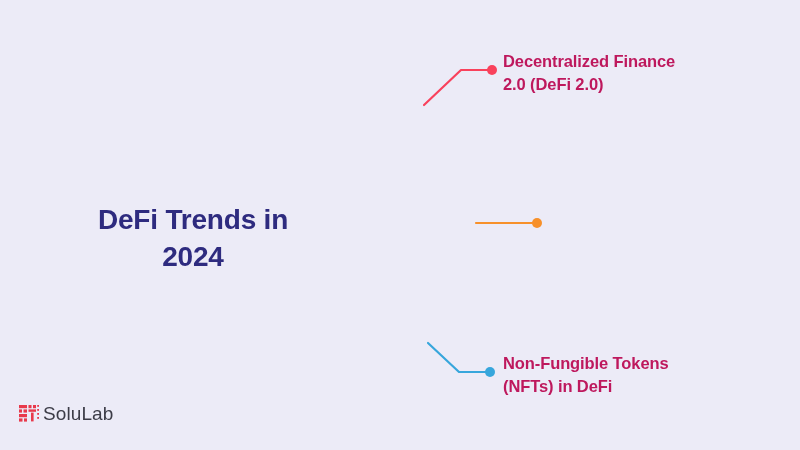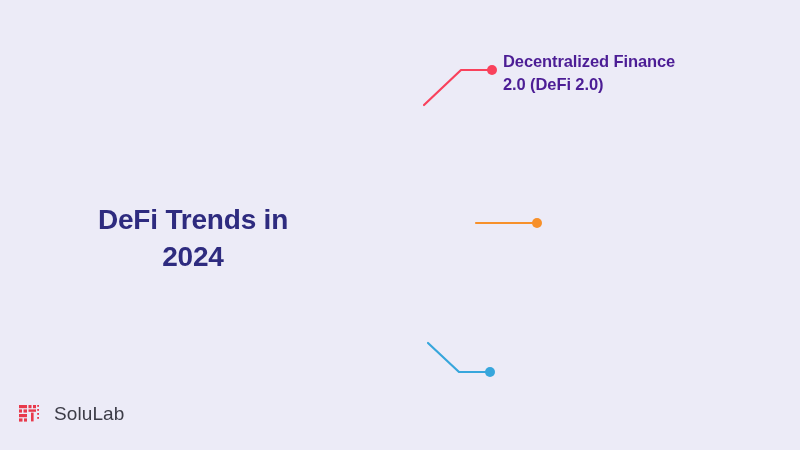--- a/index.html
+++ b/index.html
@@ -65,37 +65,37 @@
     width: 800px;
     height: 450px;
     pointer-events: none;
   }
 
   
   .callout {
     position: absolute;
     font-size: 16.5px;
     font-weight: bold;
-    color: #4c1d95;
+    color: #be185d;
     line-height: 1.38;
     white-space: pre-line;
     letter-spacing: -0.1px;
   }
   #callout-1 { left: 503px; top: 50px;  width: 250px; }
   #callout-2 { left: 553px; top: 203px; width: 230px; }
   #callout-3 { left: 503px; top: 352px; width: 250px; }
 
   
   #logo {
     position: absolute;
     left: 18px;
     top: 403px;
     display: flex;
     align-items: center;
-    gap: 14px;
+    gap: 3px;
   }
   #logo-mark { display: block; }
   #logo-text {
     font-size: 19px;
     color: #3C3C47;
     letter-spacing: 0.1px;
   }
 </style>
 </head>
 <body>
@@ -115,20 +115,22 @@
 
     <line x1="476" y1="223" x2="535" y2="223" stroke="#F7902A" stroke-width="2.2" stroke-linecap="round"></line>
     <circle cx="537" cy="223" r="5" fill="#F7902A"></circle>
 
     <polyline points="428,343 459,372 489,372" fill="none" stroke="#37A6DC" stroke-width="2.2" stroke-linecap="round" stroke-linejoin="round"></polyline>
     <circle cx="490" cy="372" r="5" fill="#37A6DC"></circle>
   </svg>
 
   <div class="callout" id="callout-1">Decentralized Finance
 2.0 (DeFi 2.0)</div>
+  <div class="callout" id="callout-3">Non-Fungible Tokens
+(NFTs) in DeFi</div>
 
   <div id="logo">
     <svg id="logo-mark" width="22" height="22" viewBox="0 0 22 22" xmlns="http://www.w3.org/2000/svg">
       <g fill="#E8394B">
         <rect x="1" y="2" width="8" height="3.2"></rect>
         <rect x="1" y="6.4" width="3" height="3.2"></rect>
         <rect x="5.5" y="6.4" width="3.5" height="3.2"></rect>
         <rect x="1" y="11" width="8" height="3.2"></rect>
         <rect x="1" y="15.4" width="3.5" height="3.2"></rect>
         <rect x="6" y="15.4" width="3" height="3.2"></rect>

